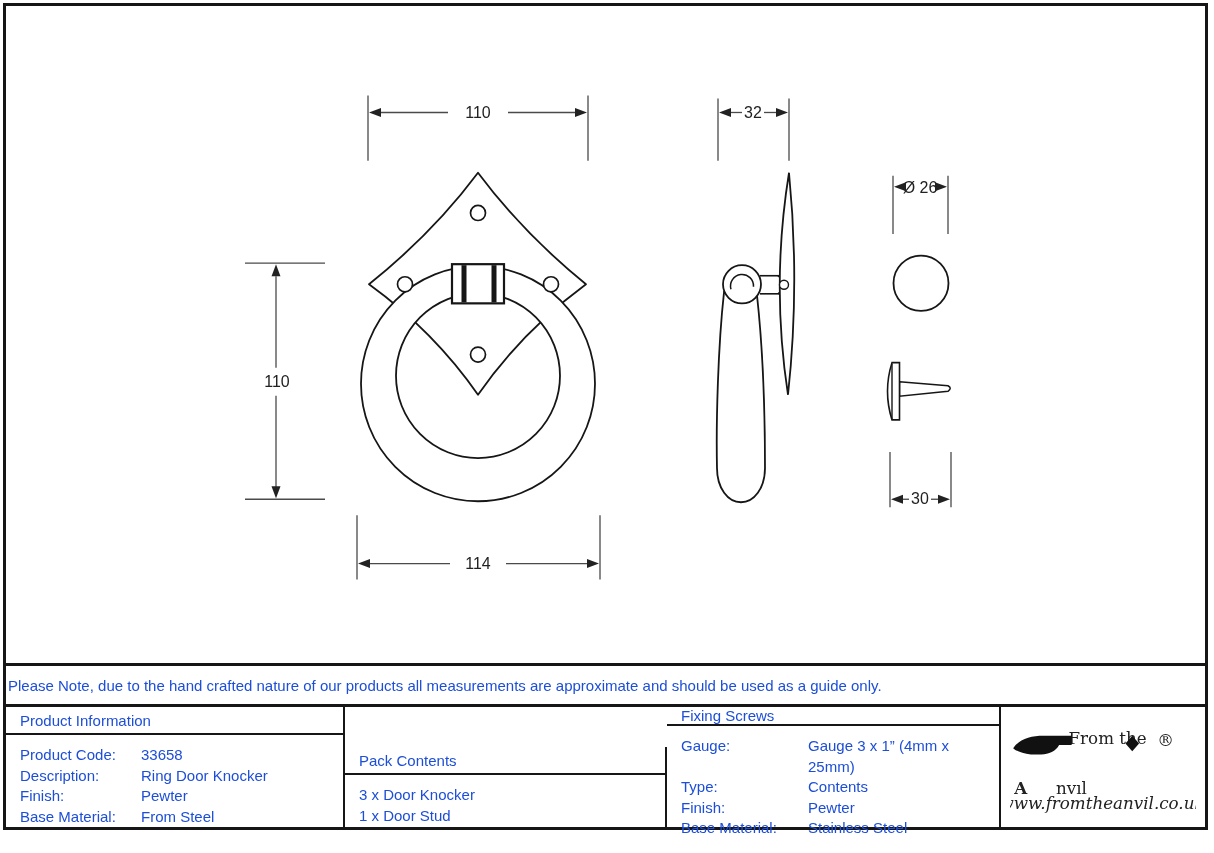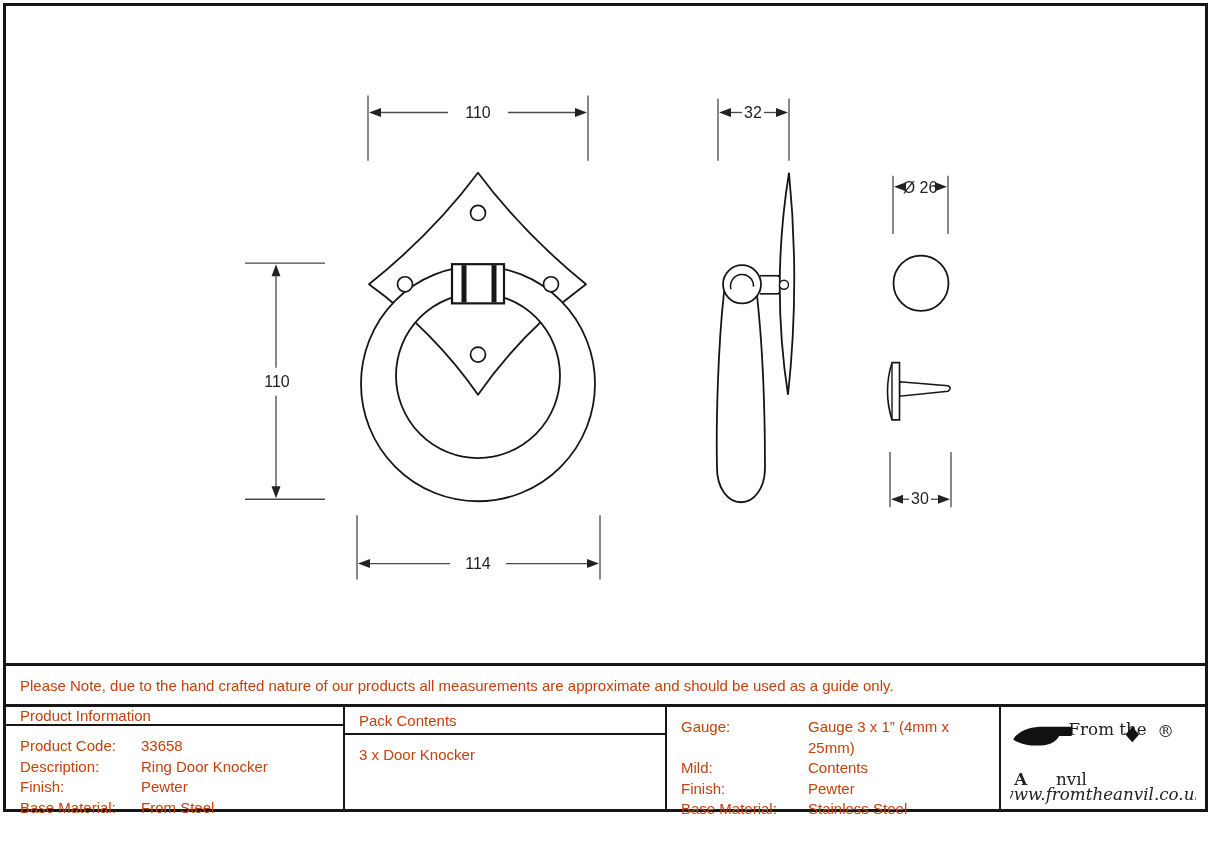--- a/index.html
+++ b/index.html
@@ -1,30 +1,30 @@
 <!DOCTYPE html>
 <html><head>
 <meta charset="utf-8">
 <style>
   html,body{margin:0;padding:0;background:#fff;}
   .page{position:relative;width:1214px;height:853px;background:#fff;
-        font-family:"Liberation Sans",sans-serif;color:#c2410c;overflow:hidden;}
+        font-family:"Liberation Sans",sans-serif;color:#1d4ed8;overflow:hidden;}
   .drawing-area{position:absolute;left:3px;top:3px;width:1205px;height:663px;
         border:3px solid #161616;box-sizing:border-box;background:#fff;}
   .drawing-area svg{display:block;width:100%;height:100%;}
   .note-row{position:absolute;left:3px;top:666px;width:1205px;height:41px;
         border:3px solid #161616;border-top:none;box-sizing:border-box;
-        display:flex;align-items:center;padding-left:14px;font-size:15px;}
-  .spec-table{position:absolute;left:3px;top:707px;width:1205px;height:105px;
+        display:flex;align-items:center;padding-left:2px;font-size:15px;}
+  .spec-table{position:absolute;left:3px;top:707px;width:1205px;height:123px;
         border:3px solid #161616;border-top:none;box-sizing:border-box;
         display:flex;background:#fff;}
   .spec-col{box-sizing:border-box;border-right:2.5px solid #161616;
         display:flex;flex-direction:column;}
   .spec-col.c1{width:339px;}
-  .spec-col.c2{width:322px;}
+  .spec-col.c2{width:322px;margin-top:40px;}
   .spec-col.c3{width:334px;}
   .spec-col.logo-cell{flex:1;border-right:none;align-items:center;justify-content:center;}
   .spec-header{box-sizing:border-box;height:28px;border-bottom:2.5px solid #161616;
         display:flex;align-items:center;padding-left:14px;font-size:15px;}
   .spec-body{padding:10px 0 0 14px;font-size:15px;}
   .spec-row{display:flex;line-height:20.5px;gap:17px;}
   .spec-row .lbl{width:104px;flex:none;}
   .c3 .spec-row .lbl{width:110px;}
   .pack-item{line-height:20.5px;}
   svg text{font-family:"Liberation Sans",sans-serif;fill:#222;font-size:16px;}
@@ -177,31 +177,33 @@
           <span class="lbl">Base Material:</span>
           <span class="val">From Steel</span>
         </div>
       </div>
     </div>
 
     <div class="spec-col c2">
       <div class="spec-header">Pack Contents</div>
       <div class="spec-body">
         <div class="pack-item">3 x Door Knocker</div>
+        <div class="pack-item">1 x Door Stud</div>
       </div>
     </div>
 
     <div class="spec-col c3">
+      <div class="spec-header">Fixing Screws</div>
       <div class="spec-body">
         <div class="spec-row">
           <span class="lbl">Gauge:</span>
           <span class="val">Gauge 3 x 1” (4mm x 25mm)</span>
         </div>
         <div class="spec-row">
-          <span class="lbl">Mild:</span>
+          <span class="lbl">Type:</span>
           <span class="val">Contents</span>
         </div>
         <div class="spec-row">
           <span class="lbl">Finish:</span>
           <span class="val">Pewter</span>
         </div>
         <div class="spec-row">
           <span class="lbl">Base Material:</span>
           <span class="val">Stainless Steel</span>
         </div>

